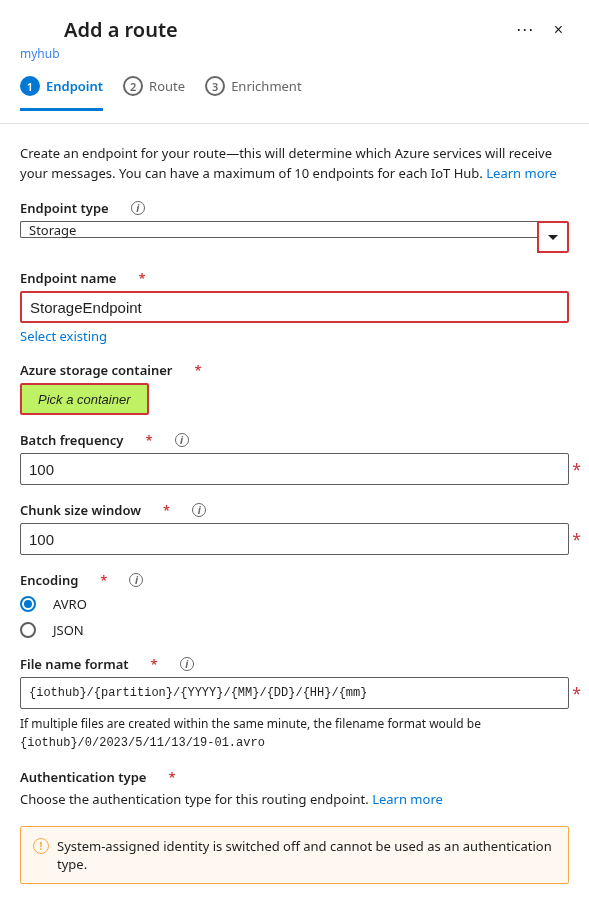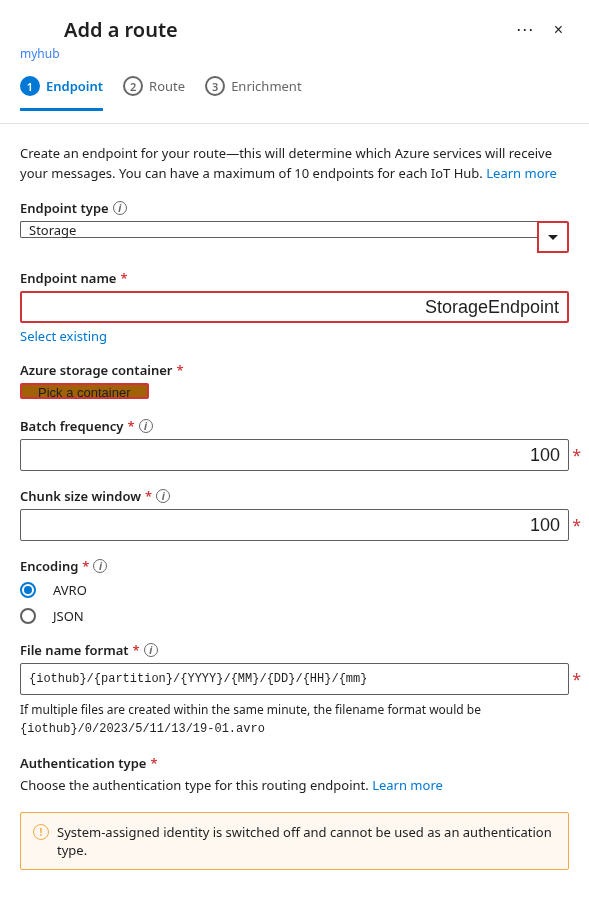--- a/index.html
+++ b/index.html
@@ -122,21 +122,21 @@
     .form-group {
       margin-top: 16px;
     }
     .form-label {
       font-size: 13px;
       font-weight: 600;
       color: #1f1f1f;
       margin-bottom: 4px;
       display: flex;
       align-items: center;
-      gap: 4px;
+      gap: 22px;
     }
     .required-star {
       color: #d13438;
     }
     .info-icon {
       display: inline-flex;
       align-items: center;
       justify-content: center;
       width: 14px;
       height: 14px;
@@ -155,45 +155,45 @@
       border-left: 5px solid transparent;
       border-right: 5px solid transparent;
       border-top: 5px solid #1f1f1f;
     }
     .text-input {
       width: 100%;
       height: 32px;
       border: 2px solid #d13438;
       border-radius: 2px;
       padding: 0 8px;
-      font-size: 18px;
-      color: #1f1f1f;
-      text-align: right;
+      font-size: 15px;
+      color: #1f1f1f;
     }
     .text-input.normal {
       border: 1px solid #605e5c;
     }
     .select-existing-link {
       color: #0078d4;
       font-size: 13px;
       text-decoration: none;
       margin-top: 4px;
       display: inline-block;
       cursor: pointer;
     }
     .pick-container-btn {
-      height: 16px;
+      height: 32px;
       border: 2px solid #d13438;
       border-radius: 2px;
       padding: 0 16px;
       font-size: 13px;
       color: #1f1f1f;
-      background: #a16207;
+      background: #bef264;
       cursor: pointer;
       font-weight: 400;
+      font-style: italic;
     }
     .input-row {
       position: relative;
     }
     .required-indicator {
       position: absolute;
       right: -12px;
       top: 50%;
       transform: translateY(-50%);
       color: #d13438;

